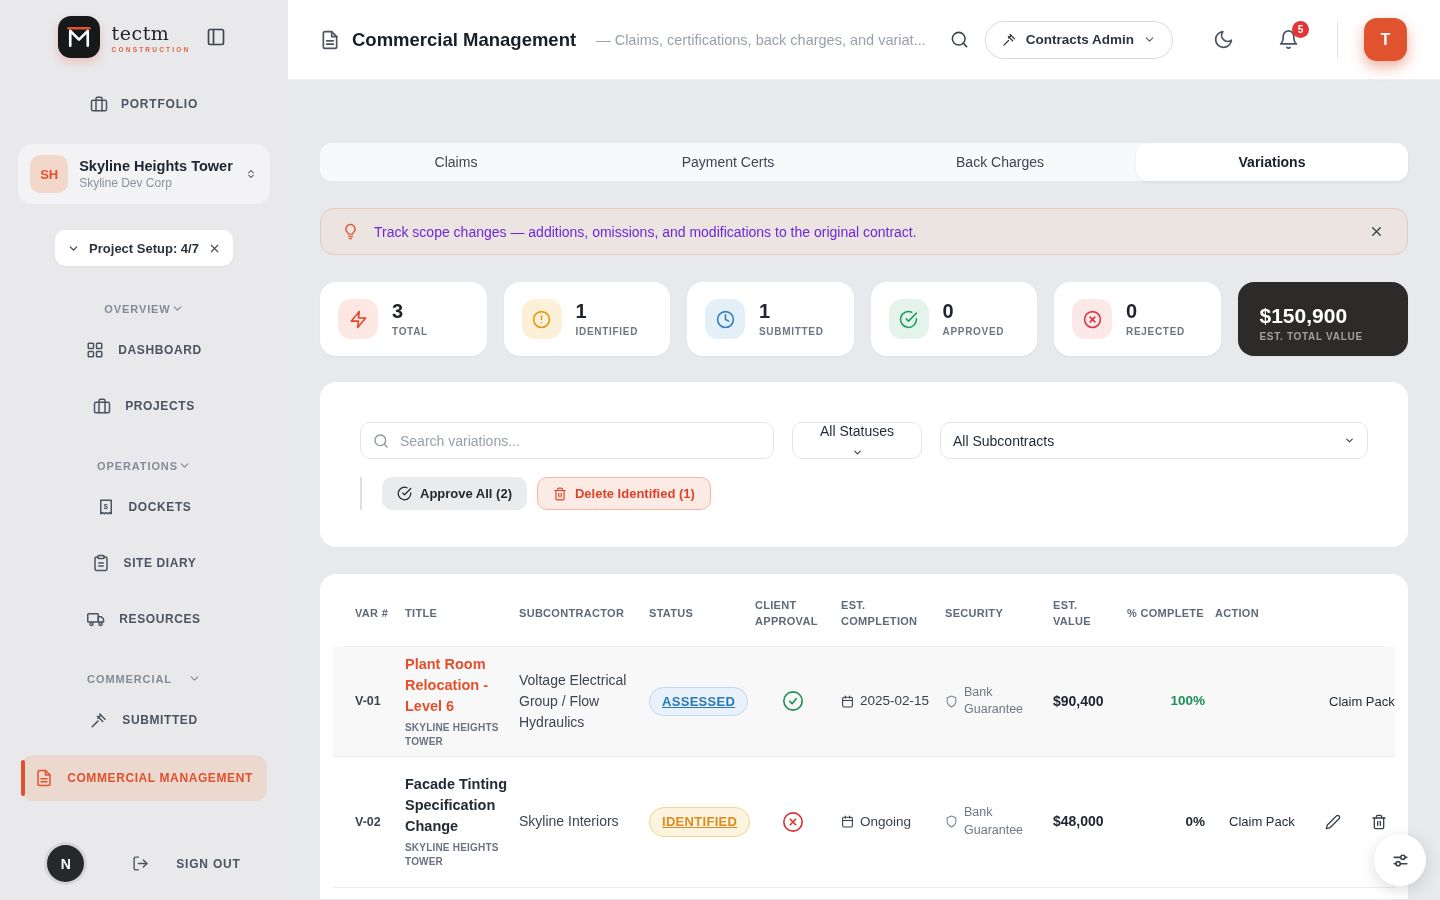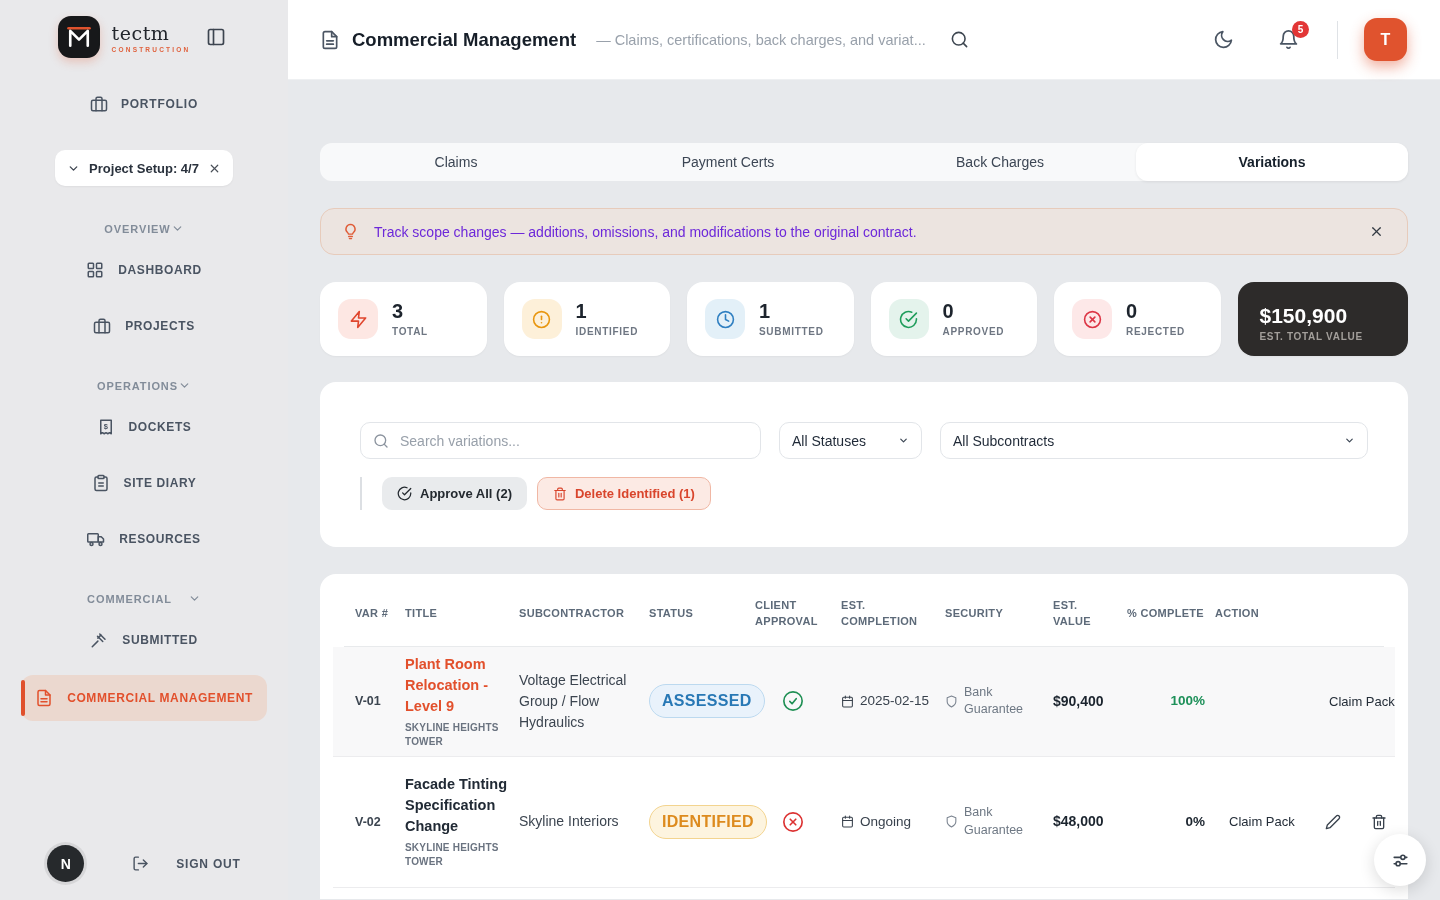--- a/index.html
+++ b/index.html
@@ -99,21 +99,21 @@
   .filter-card{background:#fff;border-radius:16px;margin-bottom:27px;padding:40px 40px 37px;}
   .filter-row{display:flex;gap:18px;}
   .search-box{flex:1;height:37px;border:1px solid #e2e5e9;border-radius:10px;display:flex;align-items:center;
               gap:9px;padding:0 12px;color:#8b939e;}
   .search-box input{border:none;outline:none;flex:1;font-size:14px;color:#333;background:transparent;
                     font-family:inherit;}
   .search-box input::placeholder{color:#98a0aa;}
   .select{height:37px;border:1px solid #e2e5e9;border-radius:10px;display:flex;align-items:center;
           justify-content:space-between;padding:0 12px;font-size:14px;color:#1f2937;cursor:pointer;background:#fff;}
   .select .ic{color:#3c4654;}
-  .sel-status{width:143px;}
+  .sel-status{width:130px;flex-direction:column;}
   .sel-subcontract{width:428px;}
   .bulk-row{margin-top:18px;border-left:2px solid #dcdfe3;padding-left:20px;display:flex;gap:10px;align-items:center;}
   .btn{height:33px;border-radius:10px;display:flex;align-items:center;gap:8px;padding:0 15px;font-size:13px;
        font-weight:600;cursor:pointer;border:none;font-family:inherit;}
   .btn-approve{background:#e9ebed;color:#23292f;}
   .btn-delete{background:#fceae4;border:1px solid #f0b7a4;color:#d9452c;}
 
   
   .table-card{background:#fff;border-radius:16px 16px 0 0;height:325px;overflow:hidden;padding:0 24px;}
   .t-grid{display:grid;grid-template-columns:40px 104px 120px 96px 76px 94px 98px 64px 78px 186px;
@@ -122,21 +122,21 @@
   .th{font-size:11px;font-weight:700;color:#5d6a79;letter-spacing:.3px;line-height:1.45;}
   .t-row{border-bottom:1px solid #ececee;margin:0 -11px;padding:0 22px;}
   .t-row.row-0{min-height:110px;background:#f8f8f9;}
   .t-row.row-1{min-height:131px;background:#ffffff;}
   .td{font-size:14px;color:#3c4550;line-height:1.5;}
   .td-var{font-size:12.5px;font-weight:700;color:#3c4550;}
   .title-link{font-size:14.5px;font-weight:700;line-height:1.45;cursor:pointer;}
   .row-0 .title-link{color:#e2502c;}
   .row-1 .title-link{color:#212a35;}
   .title-proj{font-size:10px;font-weight:700;color:#6a7380;letter-spacing:.2px;margin-top:4px;line-height:1.4;}
-  .badge{display:inline-block;padding:4px 12px;border-radius:999px;font-size:16px;font-weight:700;letter-spacing:.3px;}
+  .badge{display:inline-block;padding:4px 12px;border-radius:999px;font-size:13px;font-weight:700;letter-spacing:.3px;text-decoration:underline;}
   .badge-assessed{color:#2878b5;background:#e9f2fb;border:1px solid #bcd9ef;}
   .badge-identified{color:#dd8b1e;background:#fdf4df;border:1px solid #f3d48f;}
   .td-client{display:flex;justify-content:center;}
   .ok-ic{color:#1f8f54;}
   .no-ic{color:#dc3232;}
   .td-flex{display:flex;align-items:center;gap:6px;}
   .td-date{font-size:13.5px;color:#39424d;}
   .td-security{font-size:12.5px;color:#6e7884;line-height:1.4;}
   .shield{color:#7b8490;flex:none;}
   .cal{color:#39424d;flex:none;}
@@ -181,20 +181,33 @@
     <div class="sb-item">
       <span class="ic">
           <svg width="18" height="18" viewBox="0 0 24 24" fill="none" stroke="currentColor" stroke-width="2" stroke-linecap="round" stroke-linejoin="round">
             <rect x="2" y="7" width="20" height="14" rx="2"></rect>
             <path d="M16 21V5a2 2 0 0 0-2-2h-4a2 2 0 0 0-2 2v16"></path>
           </svg>
         </span>
       <span>PORTFOLIO</span>
     </div>
 
+    <div class="project-card">
+      <div class="pc-avatar">SH</div>
+      <div>
+        <div class="pc-name">Skyline Heights Tower</div>
+        <div class="pc-company">Skyline Dev Corp</div>
+      </div>
+      <span class="pc-chevrons">
+          <svg width="14" height="14" viewBox="0 0 24 24" fill="none" stroke="currentColor" stroke-width="2" stroke-linecap="round" stroke-linejoin="round">
+            <polyline points="8 10 12 6 16 10"></polyline>
+            <polyline points="8 14 12 18 16 14"></polyline>
+          </svg>
+        </span>
+    </div>
 
     <div class="setup-pill">
       <span style="color:#3c444f;display:flex;">
           <svg width="13" height="13" viewBox="0 0 24 24" fill="none" stroke="currentColor" stroke-width="2.4" stroke-linecap="round" stroke-linejoin="round">
             <polyline points="6 9 12 15 18 9"></polyline>
           </svg>
         </span>
       <span>Project Setup: 4/7</span>
       <span class="setup-close">
           <svg width="13" height="13" viewBox="0 0 24 24" fill="none" stroke="currentColor" stroke-width="2.2" stroke-linecap="round">
@@ -333,20 +346,36 @@
         <span class="page-title">Commercial Management</span>
         <span class="page-sub">— Claims, certifications, back charges, and variat...</span>
         <button class="tb-search">
             <svg width="19" height="19" viewBox="0 0 24 24" fill="none" stroke="currentColor" stroke-width="2" stroke-linecap="round" stroke-linejoin="round">
               <circle cx="11" cy="11" r="8"></circle>
               <line x1="21" y1="21" x2="16.65" y2="16.65"></line>
             </svg>
           </button>
       </div>
       <div class="tb-right">
+        <div class="role-pill">
+          <span style="display:flex;color:#2d3340;">
+              <svg width="15" height="15" viewBox="0 0 24 24" fill="none" stroke="currentColor" stroke-width="2" stroke-linecap="round" stroke-linejoin="round">
+                <path d="M13 4l7 7"></path>
+                <path d="M10 7l7 7"></path>
+                <path d="M14.5 5.5l-4 4"></path>
+                <path d="M3 21l7.5-7.5"></path>
+              </svg>
+            </span>
+          <span>Contracts Admin</span>
+          <span style="display:flex;color:#596270;">
+              <svg width="13" height="13" viewBox="0 0 24 24" fill="none" stroke="currentColor" stroke-width="2.2" stroke-linecap="round" stroke-linejoin="round">
+                <polyline points="6 9 12 15 18 9"></polyline>
+              </svg>
+            </span>
+        </div>
         <button class="icon-btn moon-btn">
           <svg width="21" height="21" viewBox="0 0 24 24" fill="none" stroke="currentColor" stroke-width="2" stroke-linecap="round" stroke-linejoin="round">
               <path d="M21 12.79A9 9 0 1 1 11.21 3 7 7 0 0 0 21 12.79z"></path>
             </svg>
         </button>
         <button class="icon-btn bell-btn">
           <svg width="21" height="21" viewBox="0 0 24 24" fill="none" stroke="currentColor" stroke-width="2" stroke-linecap="round" stroke-linejoin="round">
               <path d="M18 8A6 6 0 0 0 6 8c0 7-3 9-3 9h18s-3-2-3-9"></path>
               <path d="M13.73 21a2 2 0 0 1-3.46 0"></path>
             </svg>
@@ -513,21 +542,21 @@
           <div class="th">EST. COMPLETION</div>
           <div class="th">SECURITY</div>
           <div class="th">EST. VALUE</div>
           <div class="th">% COMPLETE</div>
           <div class="th">ACTION</div>
         </div>
 
         <div class="t-grid t-row row-0">
           <div class="td td-var">V-01</div>
           <div class="td">
-            <div class="title-link">Plant Room Relocation - Level 9</div>
+            <div class="title-link">Plant Room Relocation - Level 6</div>
             <div class="title-proj">SKYLINE HEIGHTS TOWER</div>
           </div>
           <div class="td">Voltage Electrical Group / Flow Hydraulics</div>
           <div class="td"><span class="badge badge-assessed">ASSESSED</span></div>
           <div class="td td-client">
               <span class="ok-ic">
                 <svg width="22" height="22" viewBox="0 0 24 24" fill="none" stroke="currentColor" stroke-width="1.8" stroke-linecap="round" stroke-linejoin="round">
                   <circle cx="12" cy="12" r="10"></circle>
                   <polyline points="8.5 12.5 11 15 15.5 9.5"></polyline>
                 </svg>

